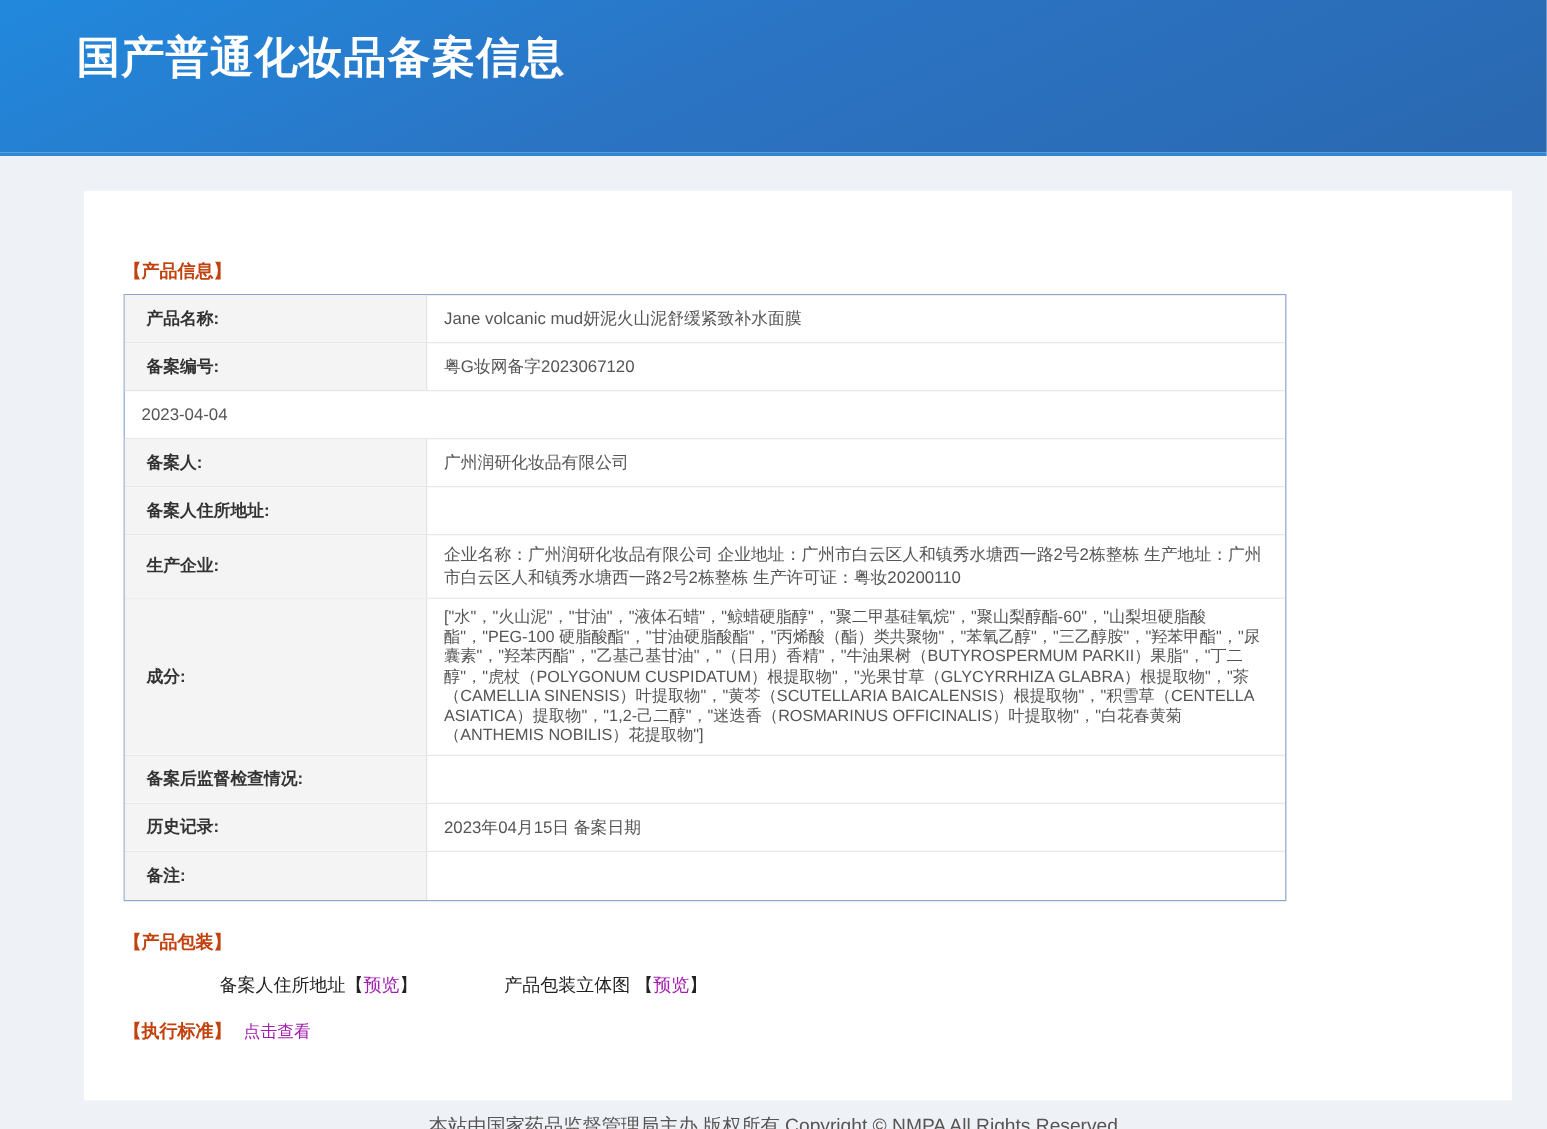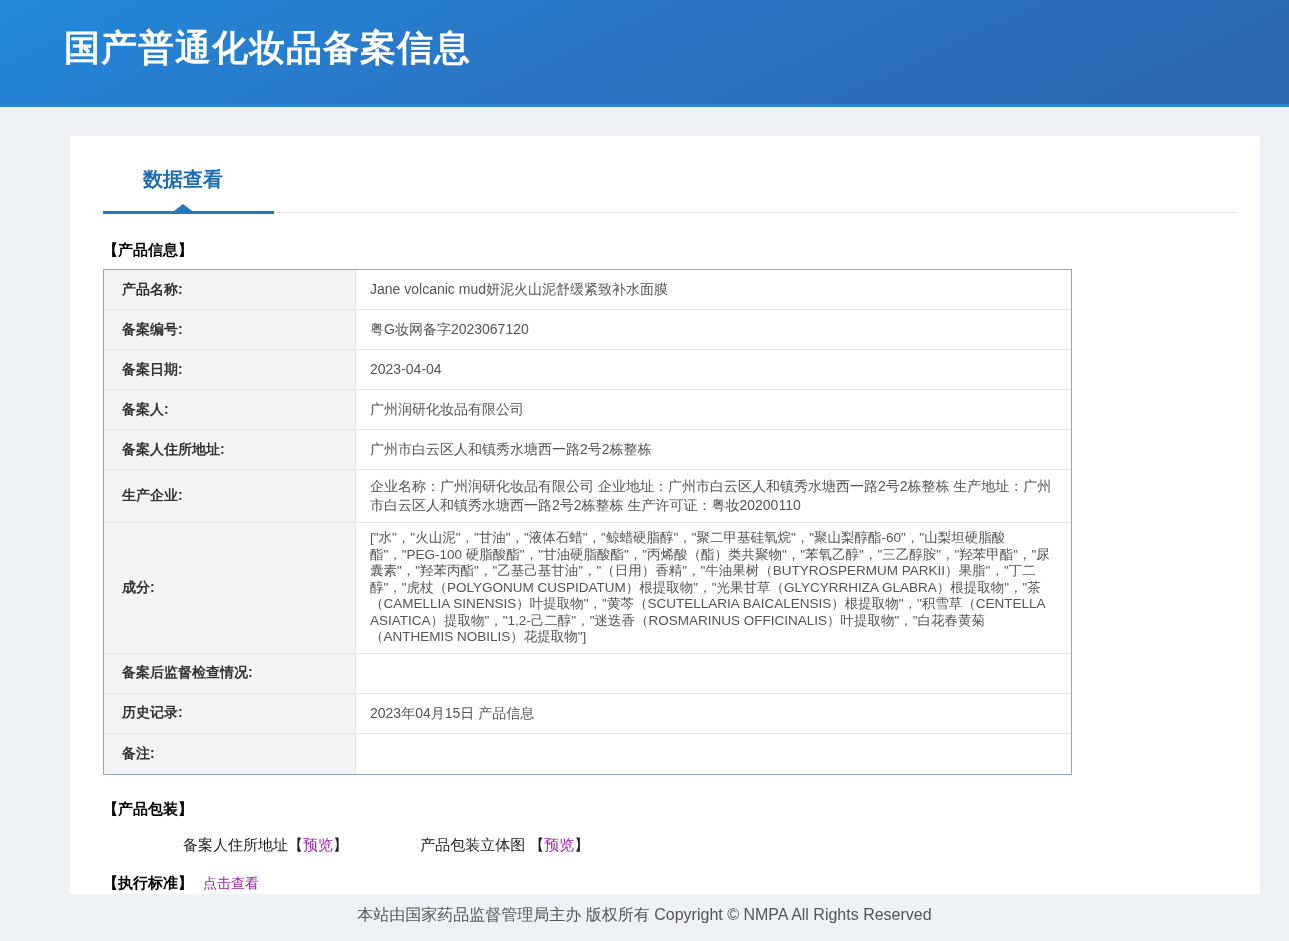--- a/index.html
+++ b/index.html
@@ -1,21 +1,21 @@
 <!DOCTYPE html>
 <html><head>
 <meta charset="utf-8">
 <style>
   * { margin:0; padding:0; box-sizing:border-box; }
   html,body { width:1289px; height:941px; background:#eef1f5; overflow:hidden;
     font-family:"Liberation Sans","DejaVu Sans",sans-serif; }
 
   
   .banner {
-    height:107px;
+    height:130px;
     background:linear-gradient(155deg,#2189dd 0%,#2b74c4 45%,#2a68b0 100%);
     border-bottom:3px solid #2f86d2;
   }
   .banner-title {
     color:#ffffff; font-size:36px; font-weight:bold; letter-spacing:1px;
     padding:24px 0 0 64px;
   }
 
   
   .page-wrap { padding:29px 29px 0 70px; }
@@ -31,21 +31,21 @@
     position:absolute; left:0; bottom:-2px; width:171px; height:3px;
     background:#1f78c1;
   }
   .tab-underline .tri {
     position:absolute; left:71px; top:-7px; width:0; height:0;
     border-left:9px solid transparent; border-right:9px solid transparent;
     border-bottom:7px solid #1f78c1;
   }
 
   
-  .sec-h { font-size:15px; font-weight:bold; color:#000000; }
+  .sec-h { font-size:15px; font-weight:bold; color:#c2410c; }
   .sec-h.first { margin:28px 0 9px 0; }
 
   
   .ptable { width:969px; border:1px solid #8ea8c8; }
   .trow { display:flex; border-bottom:1px solid #e7e7e7; min-height:40px; }
   .trow:last-child { border-bottom:none; }
   .tlabel {
     width:252px; flex:0 0 252px; background:#f4f4f4; border-right:1px solid #e3e3e3;
     font-weight:bold; color:#333333; font-size:14px;
     display:flex; align-items:center; padding:6px 8px 6px 18px;
@@ -73,65 +73,57 @@
 </head>
 <body>
 
 <div class="banner">
   <div class="banner-title">国产普通化妆品备案信息</div>
 </div>
 
 <div class="page-wrap">
   <div class="card">
 
-    <div class="tab-bar">
-      <span class="tab">数据查看</span>
-      <div class="tab-underline">
-          <span class="tri"></span>
-        </div>
-    </div>
 
     <div class="sec-h first">【产品信息】</div>
 
     <div class="ptable">
       <div class="trow">
         <div class="tlabel">产品名称:</div>
         <div class="tvalue">Jane volcanic mud妍泥火山泥舒缓紧致补水面膜</div>
       </div>
       <div class="trow">
         <div class="tlabel">备案编号:</div>
         <div class="tvalue">粤G妆网备字2023067120</div>
       </div>
       <div class="trow">
-        <div class="tlabel">备案日期:</div>
         <div class="tvalue">2023-04-04</div>
       </div>
       <div class="trow">
         <div class="tlabel">备案人:</div>
         <div class="tvalue">广州润研化妆品有限公司</div>
       </div>
       <div class="trow">
         <div class="tlabel">备案人住所地址:</div>
-        <div class="tvalue">广州市白云区人和镇秀水塘西一路2号2栋整栋</div>
       </div>
       <div class="trow">
         <div class="tlabel">生产企业:</div>
         <div class="tvalue">企业名称：广州润研化妆品有限公司 企业地址：广州市白云区人和镇秀水塘西一路2号2栋整栋 生产地址：广州市白云区人和镇秀水塘西一路2号2栋整栋 生产许可证：粤妆20200110</div>
       </div>
       <div class="trow">
         <div class="tlabel">成分:</div>
         <div class="tvalue ingredients">["水"，"火山泥"，"甘油"，"液体石蜡"，"鲸蜡硬脂醇"，"聚二甲基硅氧烷"，"聚山梨醇酯-60"，"山梨坦硬脂酸酯"，"PEG-100 硬脂酸酯"，"甘油硬脂酸酯"，"丙烯酸（酯）类共聚物"，"苯氧乙醇"，"三乙醇胺"，"羟苯甲酯"，"尿囊素"，"羟苯丙酯"，"乙基己基甘油"，"（日用）香精"，"牛油果树（BUTYROSPERMUM PARKII）果脂"，"丁二醇"，"虎杖（POLYGONUM CUSPIDATUM）根提取物"，"光果甘草（GLYCYRRHIZA GLABRA）根提取物"，"茶（CAMELLIA SINENSIS）叶提取物"，"黄芩（SCUTELLARIA BAICALENSIS）根提取物"，"积雪草（CENTELLA ASIATICA）提取物"，"1,2-己二醇"，"迷迭香（ROSMARINUS OFFICINALIS）叶提取物"，"白花春黄菊（ANTHEMIS NOBILIS）花提取物"]</div>
       </div>
       <div class="trow">
         <div class="tlabel">备案后监督检查情况:</div>
         <div class="tvalue"></div>
       </div>
       <div class="trow">
         <div class="tlabel">历史记录:</div>
-        <div class="tvalue">2023年04月15日 产品信息</div>
+        <div class="tvalue">2023年04月15日 备案日期</div>
       </div>
       <div class="trow">
         <div class="tlabel">备注:</div>
         <div class="tvalue"></div>
       </div>
     </div>
 
     <div class="sec-h pack-heading">【产品包装】</div>
     <div class="pack-row">
       <span class="pack-item">

